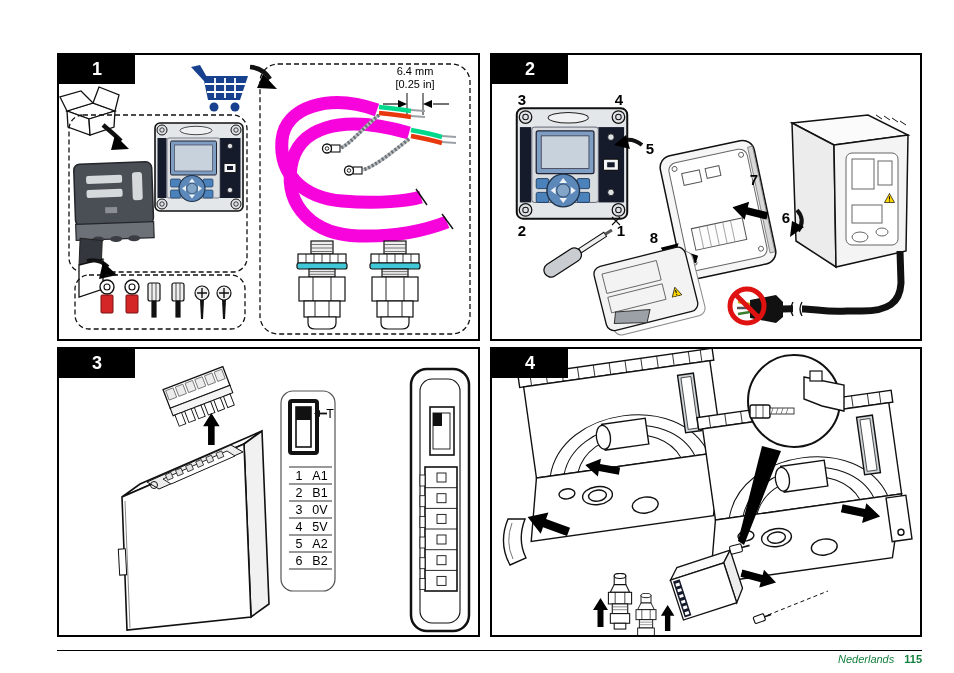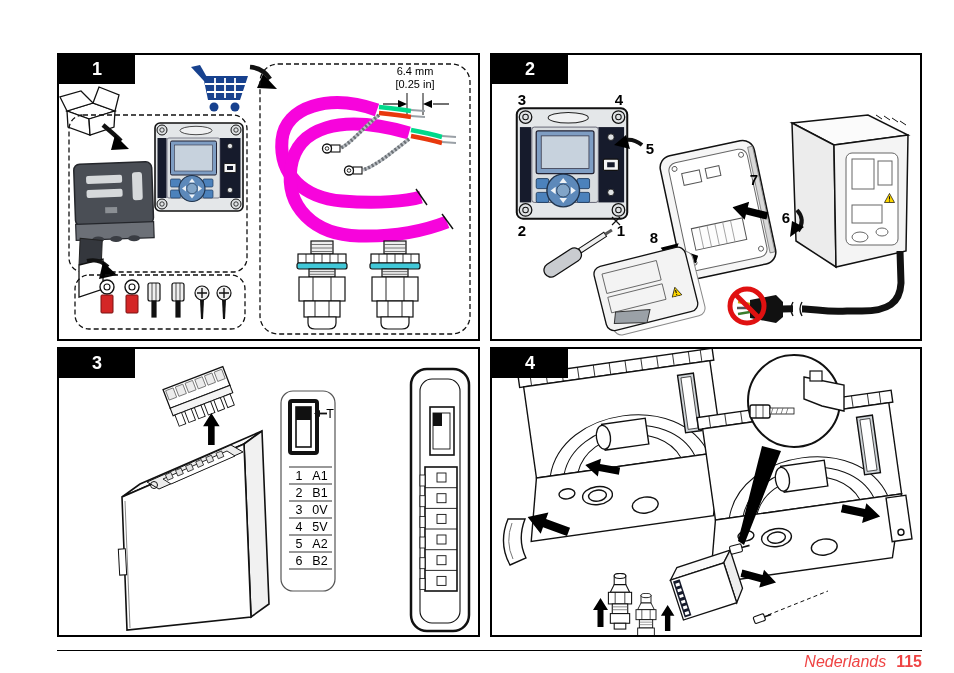--- a/index.html
+++ b/index.html
@@ -8,21 +8,21 @@
   .panel{position:absolute;border:2px solid #000;background:#fff;box-sizing:border-box;}
   .panel svg{position:absolute;left:0;top:0;width:100%;height:100%;}
   .plabel{position:absolute;left:0;top:0;width:76px;height:29px;background:#000;color:#fff;
           display:flex;align-items:center;justify-content:center;
           font-size:18px;font-weight:bold;z-index:3;}
   #p1{left:57px;top:53px;width:423px;height:288px;}
   #p2{left:490px;top:53px;width:432px;height:288px;}
   #p3{left:57px;top:347px;width:423px;height:290px;}
   #p4{left:490px;top:347px;width:432px;height:290px;}
   .footer-rule{position:absolute;left:57px;top:650px;width:865px;height:1px;background:#000;}
-  .footer-text{position:absolute;top:653px;right:32px;font-size:16px;color:#ef4444;}
+  .footer-text{position:absolute;top:653px;right:32px;font-size:11px;color:#15803d;}
   .footer-text .lang{font-style:italic;}
   .footer-text .pg{font-weight:bold;margin-left:10px;}
   svg text{font-family:"Liberation Sans",sans-serif;fill:#000;}
   .callout{font-size:15px;font-weight:bold;}
   .dimtext{font-size:11px;}
   .tbltext{font-size:12.5px;}
   .ln{stroke:#111;fill:none;}
 </style>
 </head>
 <body>

